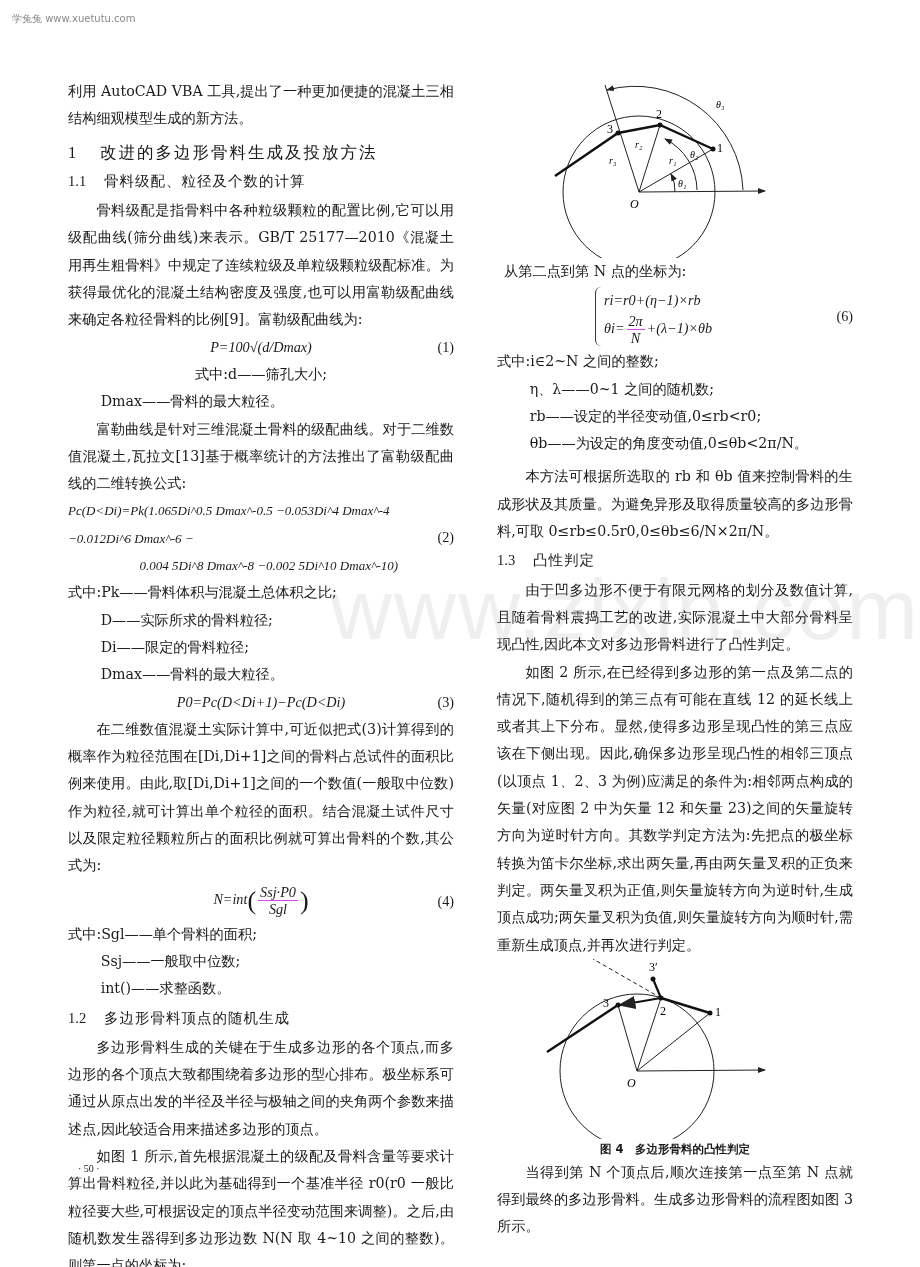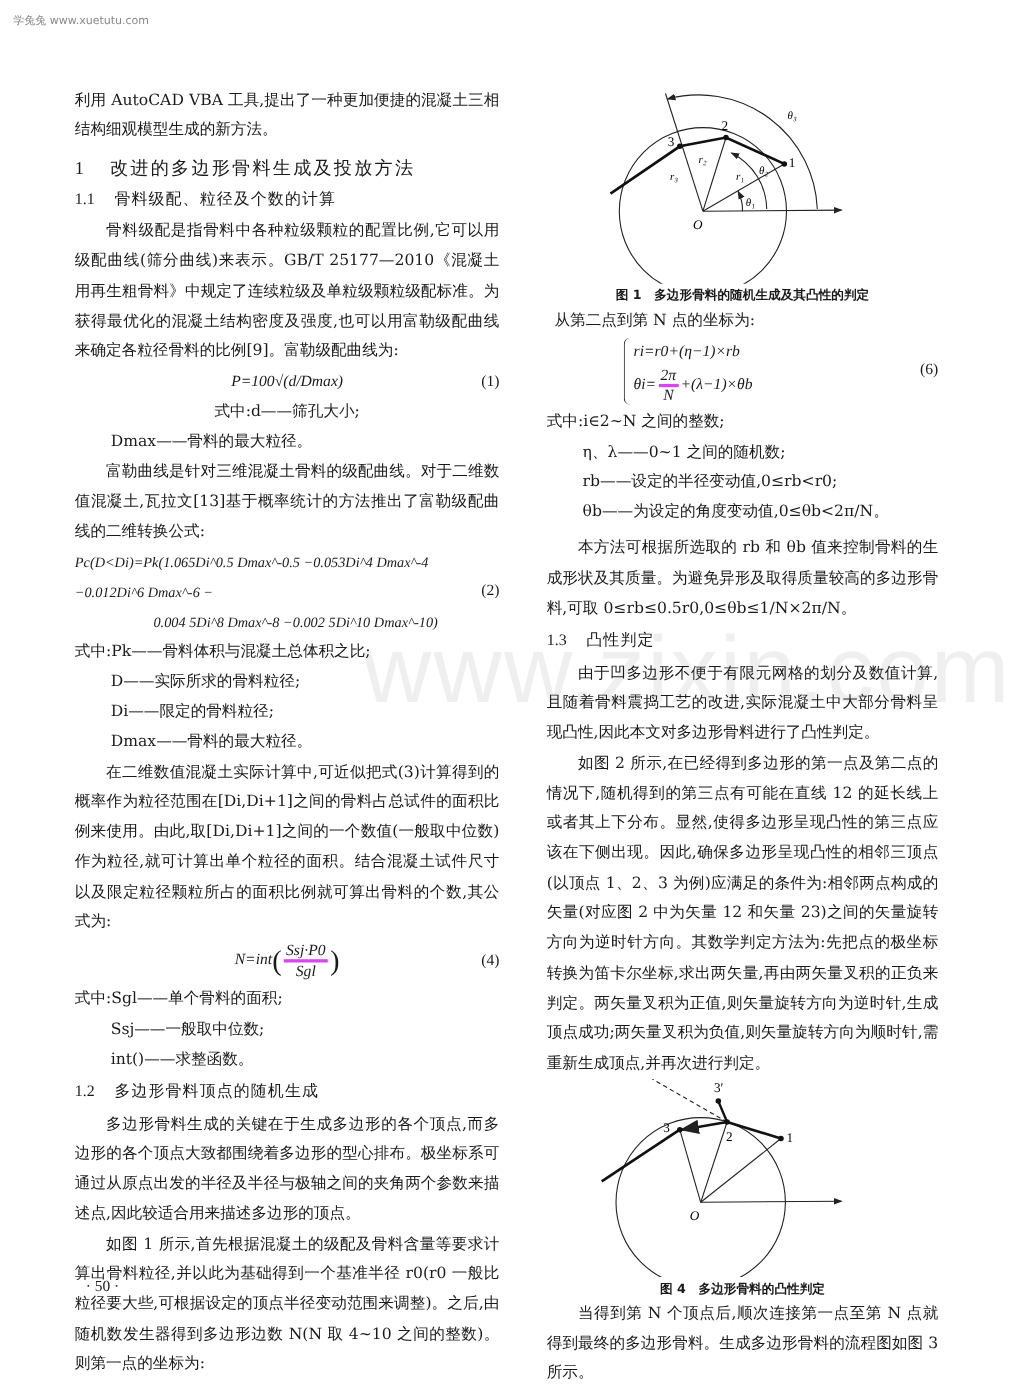--- a/index.html
+++ b/index.html
@@ -30,36 +30,36 @@
   .h1 .num, .h2 .num { display: inline-block; width: 32px; letter-spacing: 0; font-family: "Liberation Serif", serif; }
   .h2 .num { width: 36px; }
   .eq {
     position: relative; text-align: center; margin: 0;
     font-family: "Liberation Serif", serif; font-style: italic;
   }
   .eq .no { position: absolute; right: 0; top: 0; font-style: normal; }
   .defs { margin: 0; }
   .defs .d0 { padding-left: 0; text-align: center; }
   .frac { display: inline-block; vertical-align: middle; text-align: center; line-height: 16px; margin: 0 2px; }
-  .frac .t { display: block; border-bottom: 3px solid #d946ef; padding: 0 2px; }
+  .frac .t { display: block; border-bottom: 1px solid #d946ef; padding: 0 2px; }
   .frac .b { display: block; }
   .cases {
     position: relative; margin: 2px 0 2px 125px; padding-left: 8px;
     border-left: 1px solid #333; border-radius: 6px 0 0 6px;
     font-family: "Liberation Serif", serif; font-style: italic; line-height: 26px;
   }
   .cases .no { position: absolute; right: 0; top: 16px; font-style: normal; }
   .caption {
     text-align: center; font-family: "DejaVu Sans", sans-serif;
     font-weight: bold; font-size: 11.5px; line-height: 20px; margin: 0;
   }
   .fig { display: block; margin: 0 auto; }
   .pageno {
     position: absolute; left: 78px; top: 1163px;
-    font-family: "Liberation Serif", serif; font-size: 14px;
+    font-family: "Liberation Serif", serif; font-size: 10px;
   }
 </style>
 </head>
 <body>
 
 <div class="hdr-mark">学兔兔 www.xuetutu.com</div>
 <div class="wm">www.zixin.com.cn</div>
 
 <div class="col left" style="top:78px;">
   <p class="p">利用 AutoCAD VBA 工具,提出了一种更加便捷的混凝土三相结构细观模型生成的新方法。</p>
@@ -93,20 +93,24 @@
   </div>
 
   <div class="defs">
     <div>式中:Pk——骨料体积与混凝土总体积之比;</div>
     <div style="padding-left:2.3em">D——实际所求的骨料粒径;</div>
     <div style="padding-left:2.3em">Di——限定的骨料粒径;</div>
     <div style="padding-left:2.3em">Dmax——骨料的最大粒径。</div>
   </div>
 
 
+  <div class="eq">
+    <span>P0=Pc(D&lt;Di+1)−Pc(D&lt;Di)</span>
+    <span class="no">(3)</span>
+  </div>
 
   <p class="p ind">在二维数值混凝土实际计算中,可近似把式(3)计算得到的概率作为粒径范围在[Di,Di+1]之间的骨料占总试件的面积比例来使用。由此,取[Di,Di+1]之间的一个数值(一般取中位数)作为粒径,就可计算出单个粒径的面积。结合混凝土试件尺寸以及限定粒径颗粒所占的面积比例就可算出骨料的个数,其公式为:</p>
 
   <div class="eq" style="margin:4px 0; line-height:18px;">
     <span>N=int</span><span style="font-size:26px; vertical-align:middle; font-style:normal;">(</span><span class="frac"><span class="t">Ssj·P0</span><span class="b">Sgl</span></span><span style="font-size:26px; vertical-align:middle; font-style:normal;">)</span>
     <span class="no" style="top:8px;">(4)</span>
   </div>
 
   <div class="defs">
     <div>式中:Sgl——单个骨料的面积;</div>
@@ -154,40 +158,39 @@
     <text x="159" y="40" font-family="Liberation Serif, serif" font-size="12">2</text>
     <text x="110" y="55" font-family="Liberation Serif, serif" font-size="12">3</text>
     <text x="133" y="130" font-family="Liberation Serif, serif" font-size="12" font-style="italic">O</text>
     <text x="172" y="86" font-family="Liberation Serif, serif" font-size="10" font-style="italic">r₁</text>
     <text x="138" y="70" font-family="Liberation Serif, serif" font-size="10" font-style="italic">r₂</text>
     <text x="112" y="86" font-family="Liberation Serif, serif" font-size="10" font-style="italic">r₃</text>
     <text x="181" y="109" font-family="Liberation Serif, serif" font-size="10" font-style="italic">θ₁</text>
     <text x="193" y="80" font-family="Liberation Serif, serif" font-size="10" font-style="italic">θ₂</text>
     <text x="219" y="30" font-family="Liberation Serif, serif" font-size="10" font-style="italic">θ₃</text>
   </svg>
-  <p class="caption">图 1　多边形骨料的随机生成及其凸性的判定</p>
 
   <p class="p" style="padding-left:0.5em">从第二点到第 N 点的坐标为:</p>
 
-  <div class="cases" style="margin-left:70px;">
+  <div class="cases" style="margin-left:98px;">
     <div>ri=r0+(η−1)×rb</div>
     <div>
       <span>θi=</span><span class="frac"><span class="t">2π</span><span class="b">N</span></span><span>+(λ−1)×θb</span>
     </div>
     <span class="no">(6)</span>
   </div>
 
   <div class="defs">
     <div>式中:i∈2~N 之间的整数;</div>
     <div style="padding-left:2.3em">η、λ——0~1 之间的随机数;</div>
     <div style="padding-left:2.3em">rb——设定的半径变动值,0≤rb&lt;r0;</div>
     <div style="padding-left:2.3em">θb——为设定的角度变动值,0≤θb&lt;2π/N。</div>
   </div>
 
-  <p class="p ind" style="margin-top:6px;">本方法可根据所选取的 rb 和 θb 值来控制骨料的生成形状及其质量。为避免异形及取得质量较高的多边形骨料,可取 0≤rb≤0.5r0,0≤θb≤1/N×2π/N。</p>
+  <p class="p ind" style="margin-top:6px;">本方法可根据所选取的 rb 和 θb 值来控制骨料的生成形状及其质量。为避免异形及取得质量较高的多边形骨料,可取 0≤rb≤0.5r0,0≤θb≤6/N×2π/N。</p>
 
   <div class="h2">
     <span class="num">1.3</span><span>凸性判定</span>
   </div>
 
   <p class="p ind">由于凹多边形不便于有限元网格的划分及数值计算,且随着骨料震捣工艺的改进,实际混凝土中大部分骨料呈现凸性,因此本文对多边形骨料进行了凸性判定。</p>
   <p class="p ind">如图 2 所示,在已经得到多边形的第一点及第二点的情况下,随机得到的第三点有可能在直线 12 的延长线上或者其上下分布。显然,使得多边形呈现凸性的第三点应该在下侧出现。因此,确保多边形呈现凸性的相邻三顶点(以顶点 1、2、3 为例)应满足的条件为:相邻两点构成的矢量(对应图 2 中为矢量 12 和矢量 23)之间的矢量旋转方向为逆时针方向。其数学判定方法为:先把点的极坐标转换为笛卡尔坐标,求出两矢量,再由两矢量叉积的正负来判定。两矢量叉积为正值,则矢量旋转方向为逆时针,生成顶点成功;两矢量叉积为负值,则矢量旋转方向为顺时针,需重新生成顶点,并再次进行判定。</p>
 
   <svg class="fig" width="356" height="180" viewBox="0 0 356 180">
     <defs>

